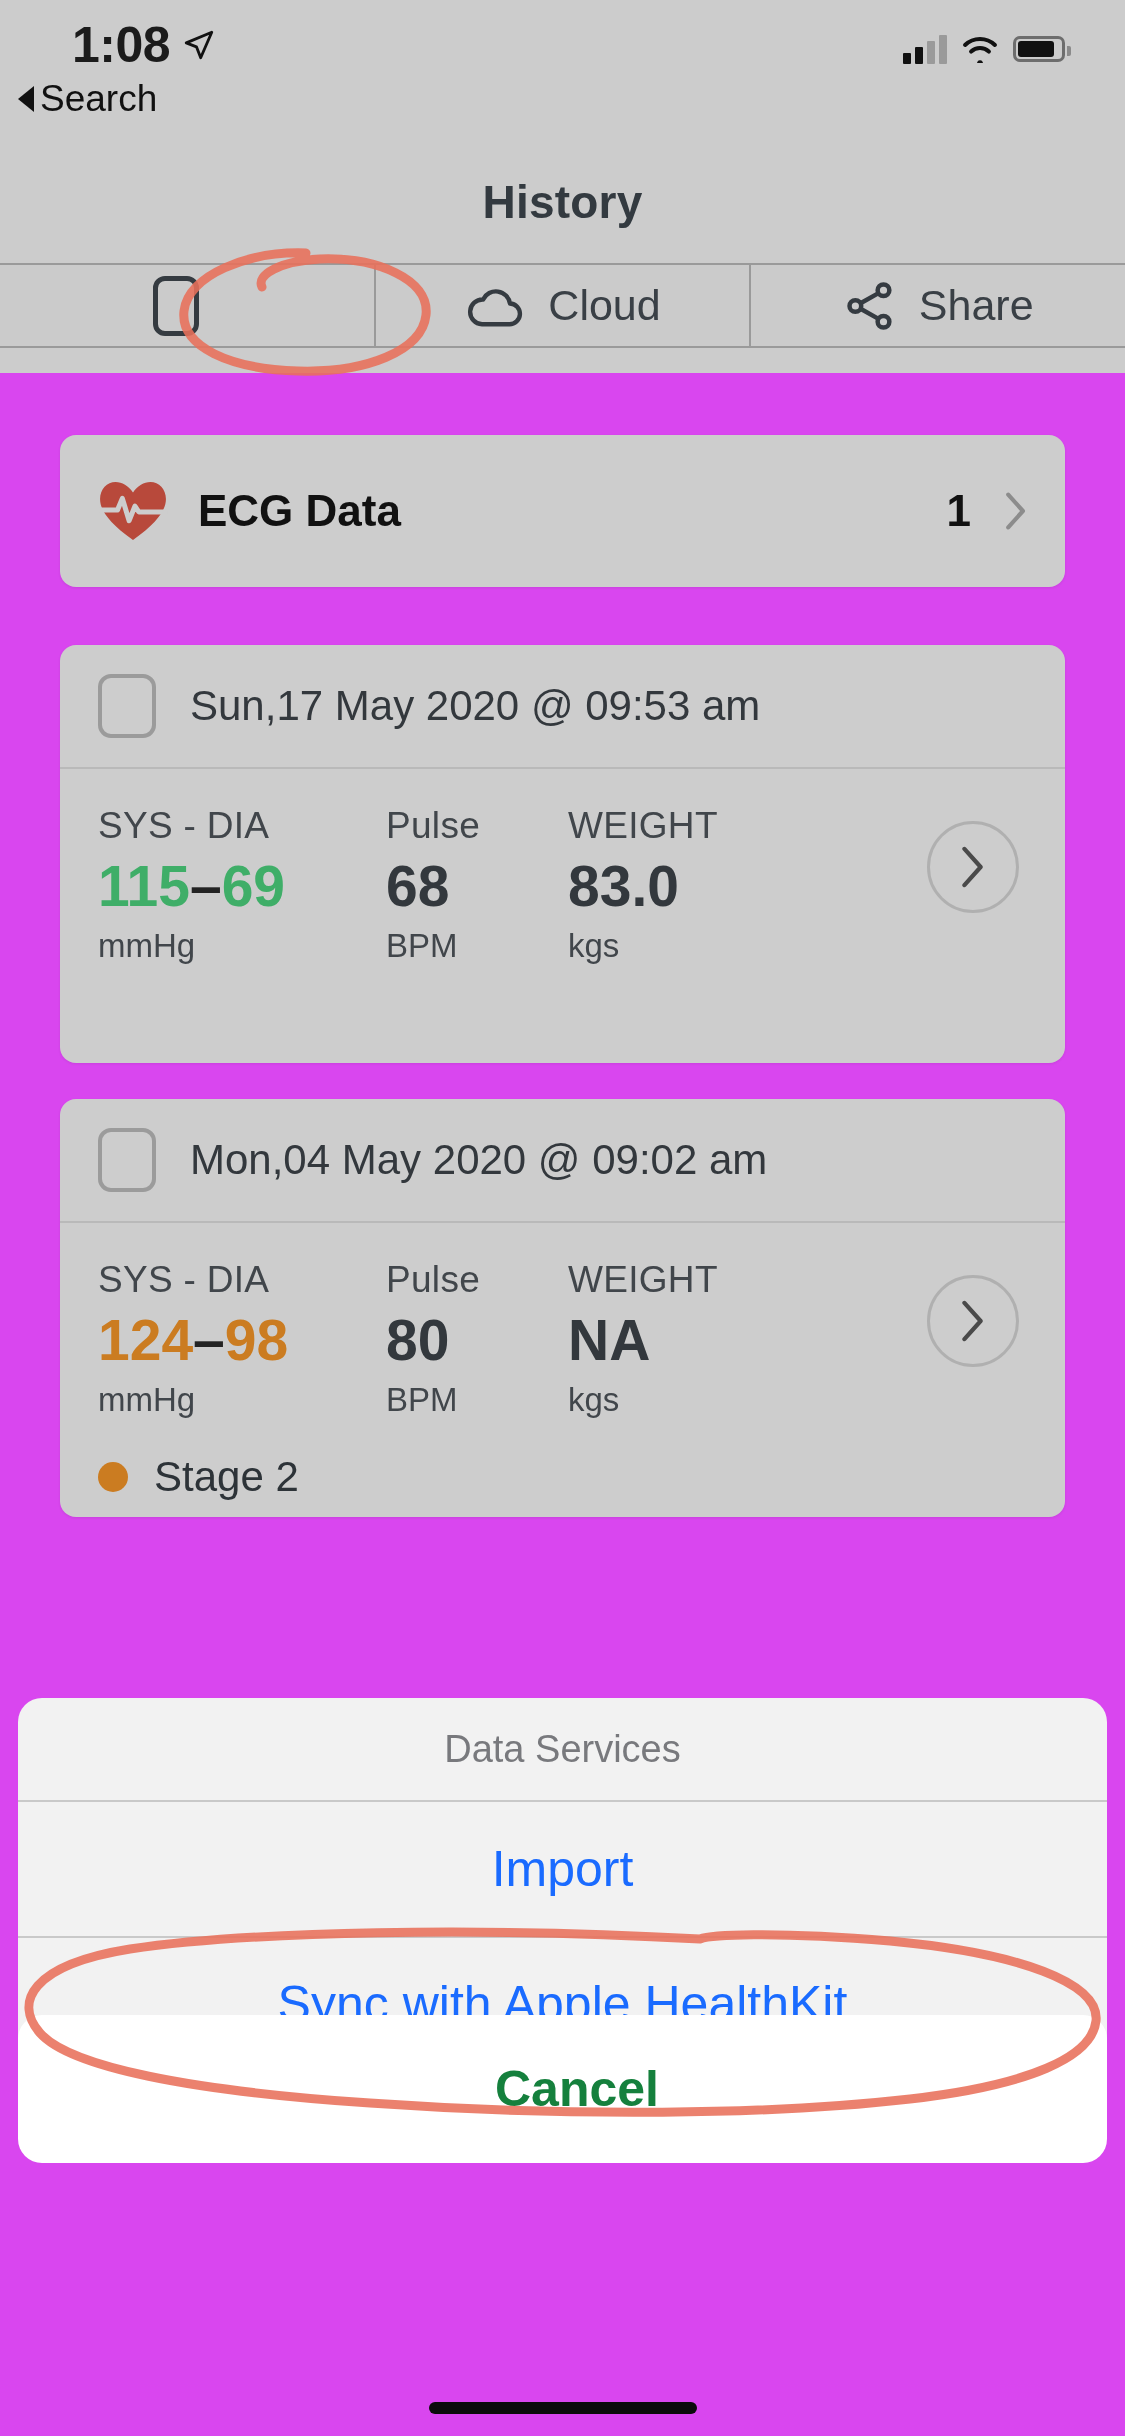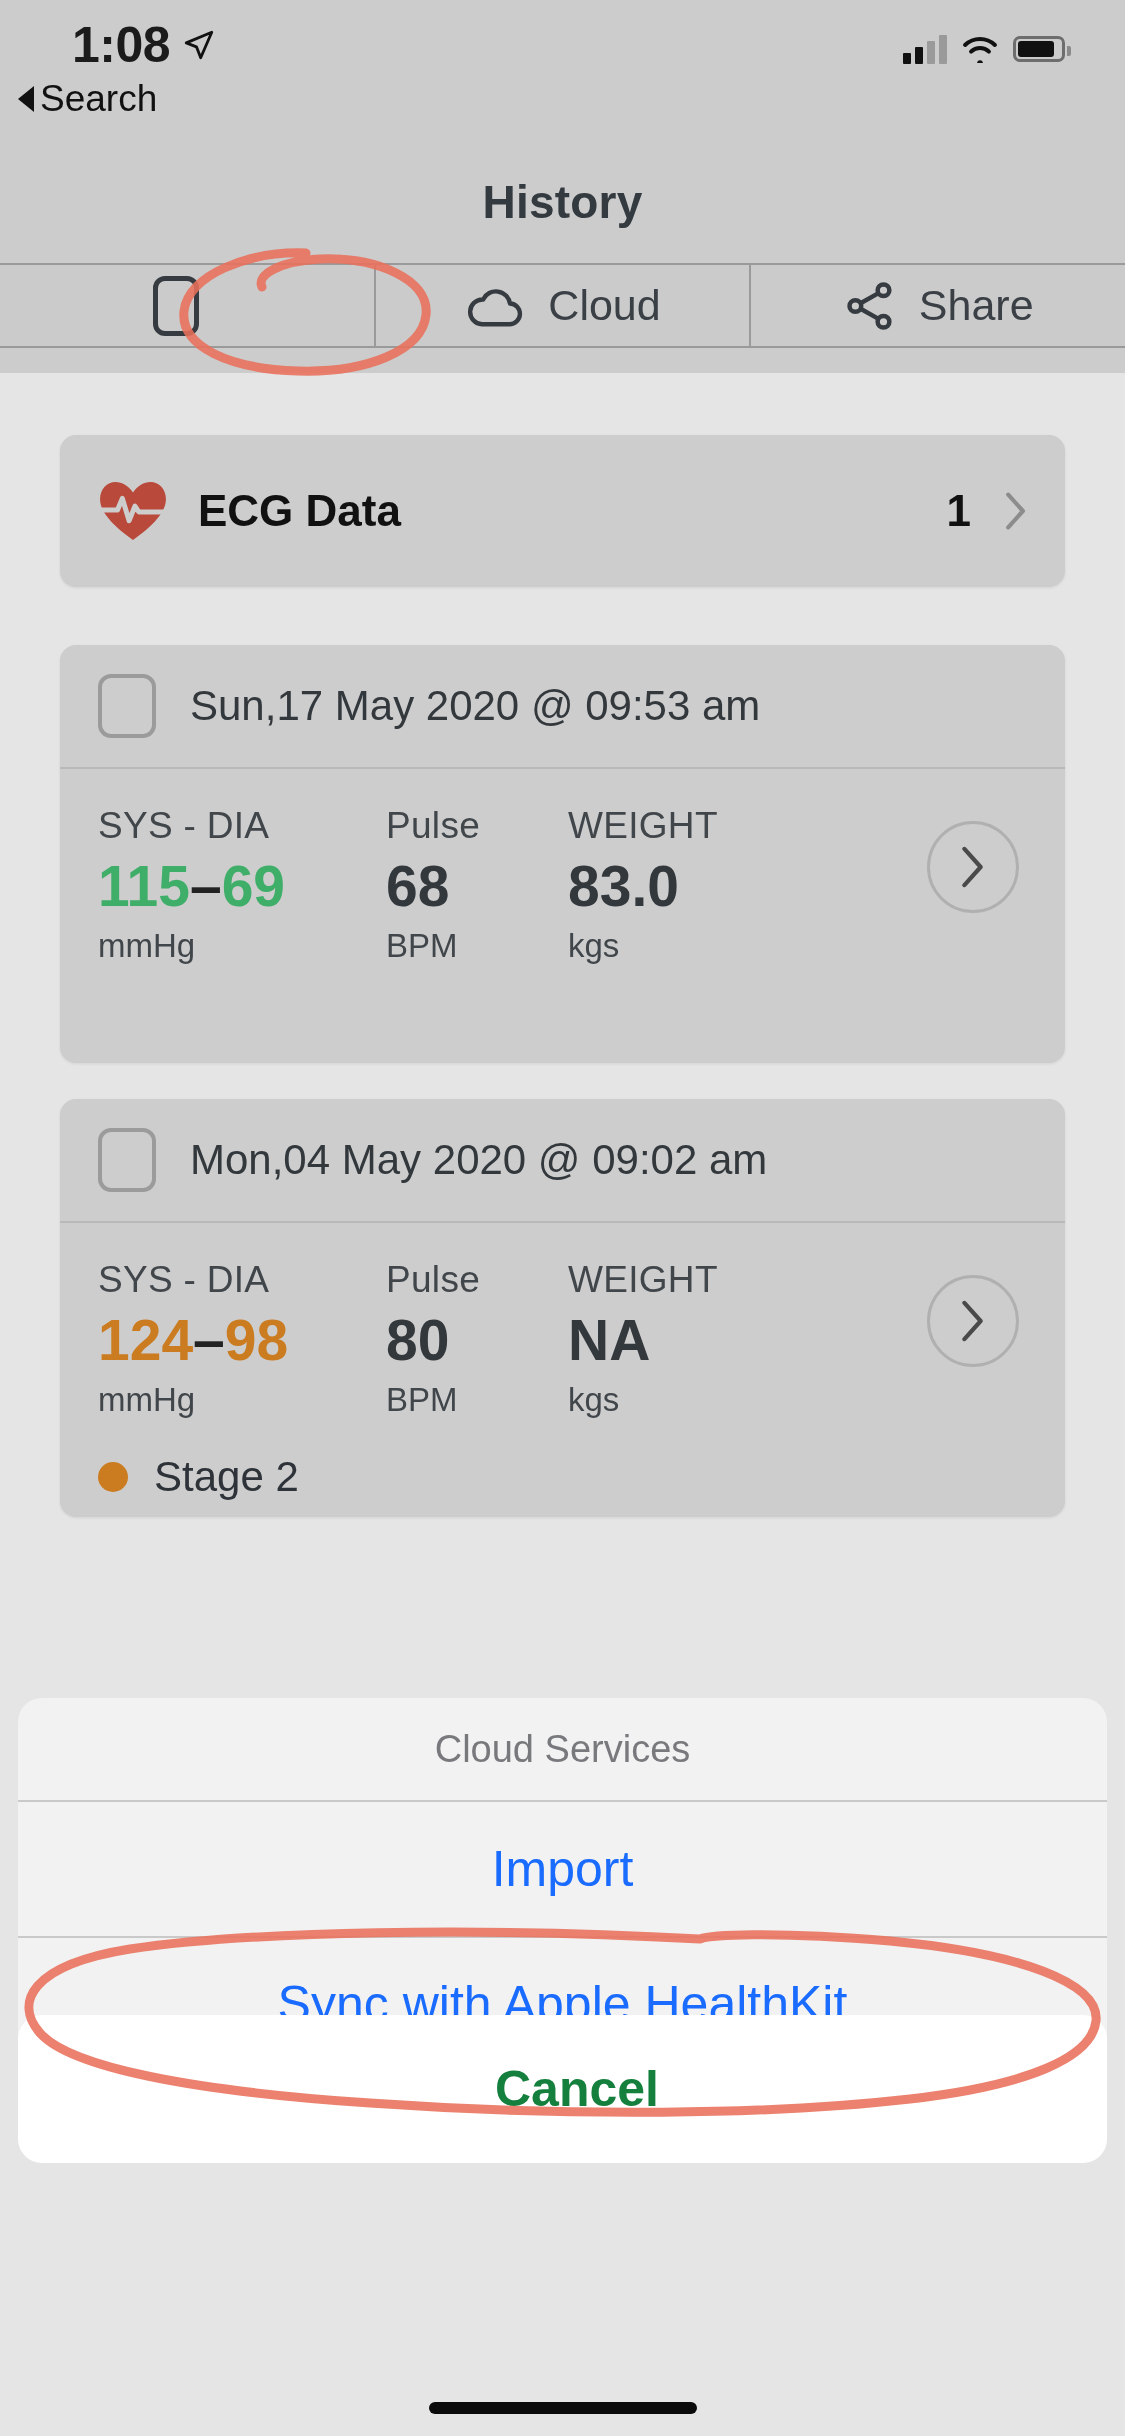--- a/index.html
+++ b/index.html
@@ -89,21 +89,21 @@
   .tb-label { font-size: 43px; color: #3a4046; font-weight: 400; }
   .icon-doc {
     width: 46px; height: 60px; border: 5px solid #353b41; border-radius: 12px;
   }
   .icon-cloud { width: 62px; height: 46px; color: #353b41; }
   .icon-share { width: 54px; height: 54px; color: #353b41; }
 
   
   .content {
     position: absolute; left: 0; top: 373px; width: 1125px; bottom: 0;
-    background: #e5e5e5;
+    background: #d946ef;
     padding-left: 48px;
   }
 
   .card {
     position: absolute; left: 60px; width: 1005px;
     background: #cdcdcd; border-radius: 16px;
     box-shadow: 0 1px 3px rgba(0,0,0,0.08);
   }
 
   
@@ -329,21 +329,21 @@
         <div class="status-row">
           <span class="dot" id="dot1" style="background: rgb(203, 124, 33);"></span>
           <span class="status-text">Stage 2</span>
         </div>
       </div>
     </div>
 
   </div>
 
   <div class="sheet-group" id="sheet-main">
-    <div class="sheet-title">Cloud Services</div>
+    <div class="sheet-title">Data Services</div>
     <div class="sheet-item" style="color: rgb(26, 107, 255);">Import</div>
     <div class="sheet-item" style="color: rgb(26, 107, 255);">Sync with Apple HealthKit</div>
   </div>
 
   <div class="sheet-group" id="sheet-cancel">
     <div class="sheet-item" style="color: #15803d; margin-left: 29px;">Cancel</div>
   </div>
 
   <div class="home-ind"></div>
 

